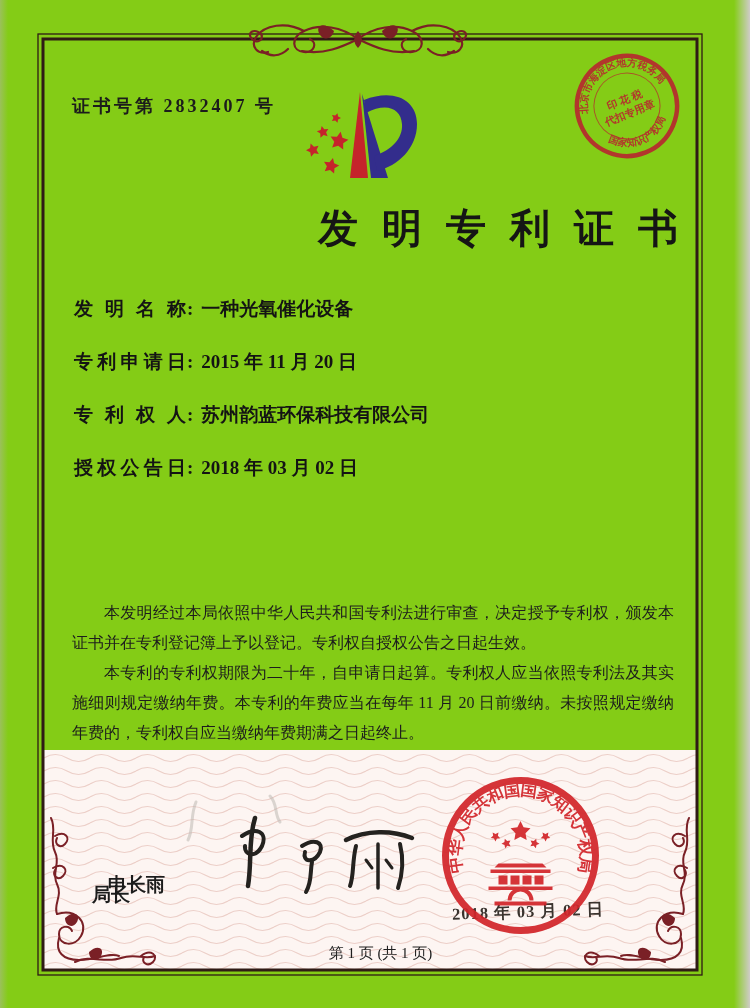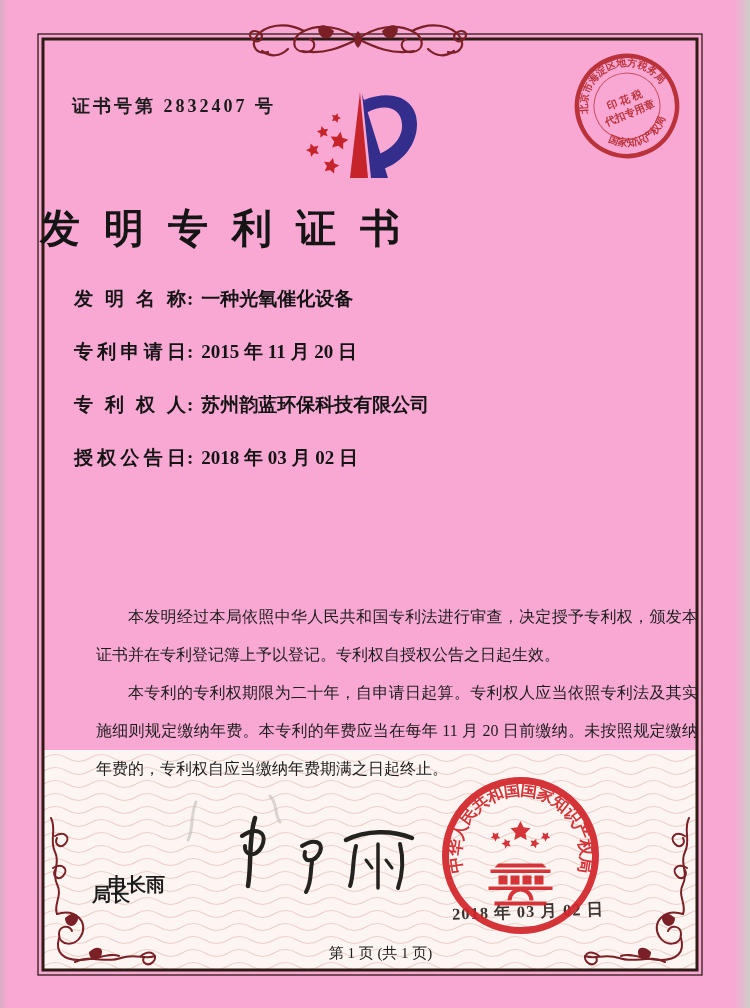--- a/index.html
+++ b/index.html
@@ -1,36 +1,36 @@
 <!DOCTYPE html>
 <html><head>
 <meta charset="utf-8">
 <style>
   html,body{margin:0;padding:0;background:#e9e7e4;}
   .photo{
     position:relative;width:750px;height:1008px;overflow:hidden;
-    background:#f9a8d4;
+    background:#84cc16;
     font-family:"Liberation Serif","DejaVu Serif",serif;
   }
   .edge-right{position:absolute;right:0;top:0;width:16px;height:100%;
     background:linear-gradient(to left,#cfccc8,rgba(252,251,248,0));}
   .edge-left{position:absolute;left:0;top:0;width:8px;height:100%;
     background:linear-gradient(to right,#b7b3ae,rgba(252,251,248,0));opacity:.45;}
   .abs{position:absolute;}
   svg{display:block;}
 
   .cert-no{left:72px;top:94px;font-size:18px;font-weight:600;letter-spacing:3px;color:#1c1c1c;z-index:3;}
-  .title{left:40px;right:48px;top:201px;text-align:left;font-size:40px;font-weight:bold;
+  .title{left:40px;right:48px;top:201px;text-align:right;font-size:40px;font-weight:bold;
     letter-spacing:24px;color:#151515;z-index:3;}
-  .fields{left:74px;top:286px;z-index:3;color:#141414;}
+  .fields{left:74px;top:296px;z-index:3;color:#141414;}
   .frow{height:24px;margin-bottom:29px;font-size:19px;font-weight:600;white-space:nowrap;}
   .flabel{display:inline-block;width:112px;text-align:justify;text-align-last:justify;}
   .fcolon{display:inline-block;margin:0 8px 0 1px;}
-  .paras{left:72px;top:598px;width:602px;font-size:16px;line-height:38px;
-    text-align:justify;color:#1d1d1d;z-index:3;margin-left:24px;}
+  .paras{left:72px;top:598px;width:602px;font-size:16px;line-height:30px;
+    text-align:justify;color:#1d1d1d;z-index:3;}
   .paras p{margin:0;text-indent:2em;}
   .director-title{left:92px;top:882px;font-size:19px;font-weight:600;color:#1c1c1c;z-index:3;}
   .director-name{left:108px;top:872px;font-size:19px;font-weight:600;color:#1c1c1c;z-index:3;}
   .seal-date{left:452px;top:901px;font-size:16.5px;font-weight:bold;letter-spacing:1px;
     color:#3a332e;z-index:4;transform:rotate(-2deg);}
   .footer{left:0;right:0;top:944px;text-align:center;font-size:15px;color:#1e1e1e;z-index:3;padding-left:11px;}
   .z1{z-index:1}.z2{z-index:2}.z3{z-index:3}.z5{z-index:5}
 </style>
 </head>
 <body>

